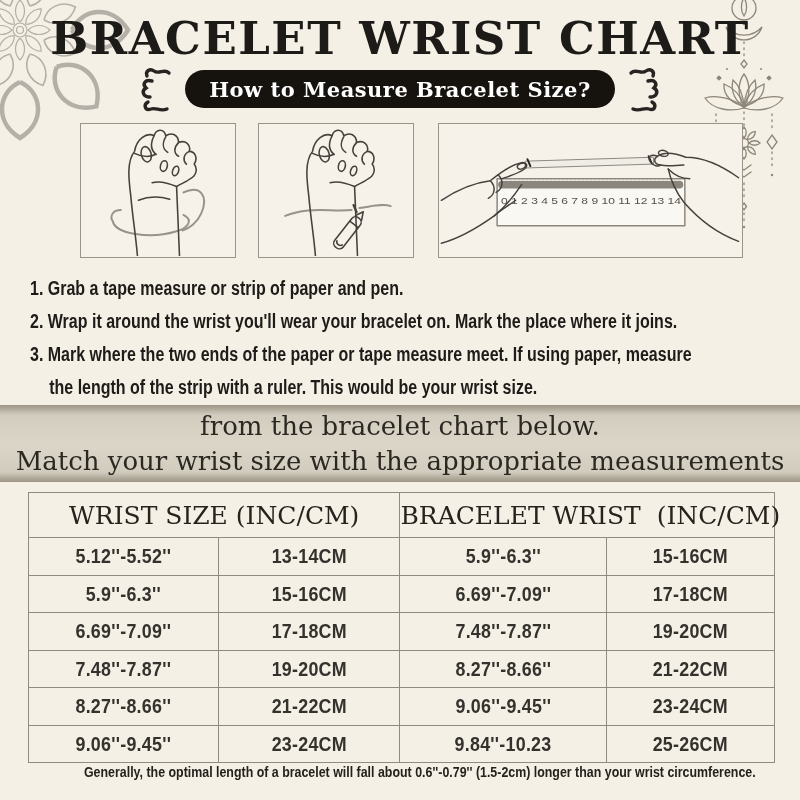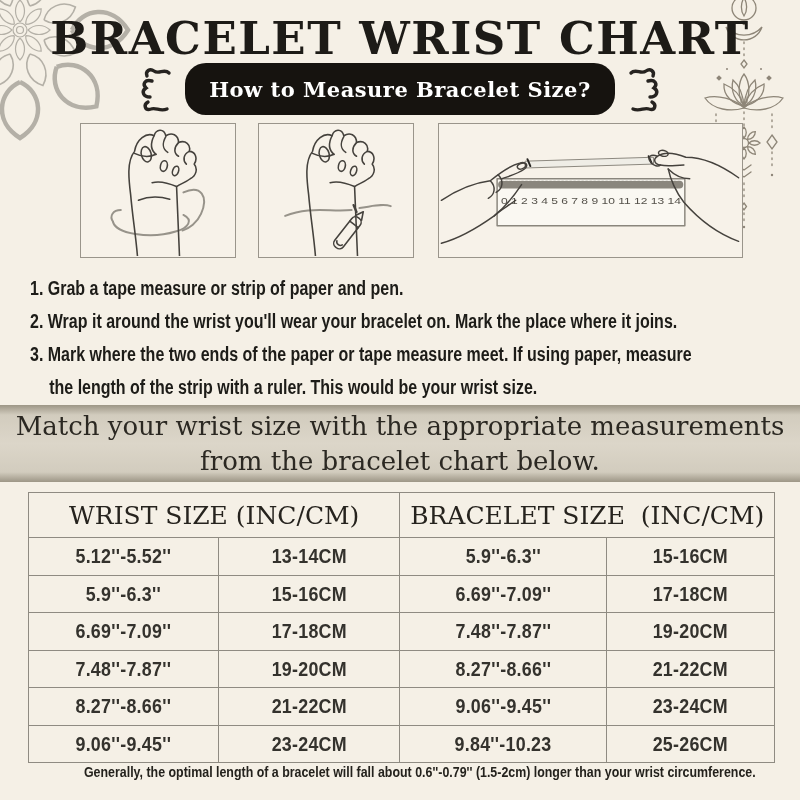--- a/index.html
+++ b/index.html
@@ -15,21 +15,21 @@
   .mandala{left:-56px;top:-66px;}
   .lotus{left:697px;top:0;}
   
   .title{
     position:absolute;top:12px;left:0;right:0;margin:0;text-align:center;
     font-family:"DejaVu Serif", serif;font-weight:bold;font-size:45px;
     letter-spacing:1.5px;color:#1d1b17;
   }
   .pill-row{position:absolute;top:67px;left:0;right:0;height:44px;display:flex;align-items:center;justify-content:center;gap:12px;}
   .pill{
-    background:#16130f;color:#fff;border-radius:21px;height:52px;
+    background:#16130f;color:#fff;border-radius:21px;height:38px;
     display:flex;align-items:center;padding:0 24px;
     font-family:"DejaVu Serif", serif;font-weight:bold;font-size:21px;letter-spacing:0.5px;
   }
   
   .illu{position:absolute;top:123px;height:135px;background:#f7f2e9;border:1.5px solid #9a958b;box-sizing:border-box;}
   .illu-1{left:80px;width:156px;}
   .illu-2{left:258px;width:156px;}
   .illu-3{left:438px;width:305px;}
   
   .steps{position:absolute;left:30px;top:272px;width:900px;transform:scaleX(0.8);transform-origin:0 0;}
@@ -231,35 +231,35 @@
   </div>
 
   <div class="steps">
     <div class="step">1. Grab a tape measure or strip of paper and pen.</div>
     <div class="step">2. Wrap it around the wrist you'll wear your bracelet on. Mark the place where it joins.</div>
     <div class="step">3. Mark where the two ends of the paper or tape measure meet. If using paper, measure</div>
     <div class="step cont">the length of the strip with a ruler. This would be your wrist size.</div>
   </div>
 
   <div class="banner">
+    <div>from the bracelet chart below.</div>
     <div>Match your wrist size with the appropriate measurements</div>
-    <div>from the bracelet chart below.</div>
   </div>
 
   <table class="size-table">
     <colgroup>
       <col style="width:25.5%">
         <col style="width:24.3%">
         <col style="width:27.7%">
         <col style="width:22.5%">
     </colgroup>
     <thead>
       <tr>
         <th colspan="2">WRIST SIZE (INC/CM)</th>
-        <th colspan="2">BRACELET SIZE  (INC/CM)</th>
+        <th colspan="2">BRACELET WRIST  (INC/CM)</th>
       </tr>
     </thead>
     <tbody>
       <tr>
         <td><span class="cx">5.12''-5.52''</span></td>
         <td><span class="cx">13-14CM</span></td>
         <td><span class="cx">5.9''-6.3''</span></td>
         <td><span class="cx">15-16CM</span></td>
       </tr>
       <tr>

